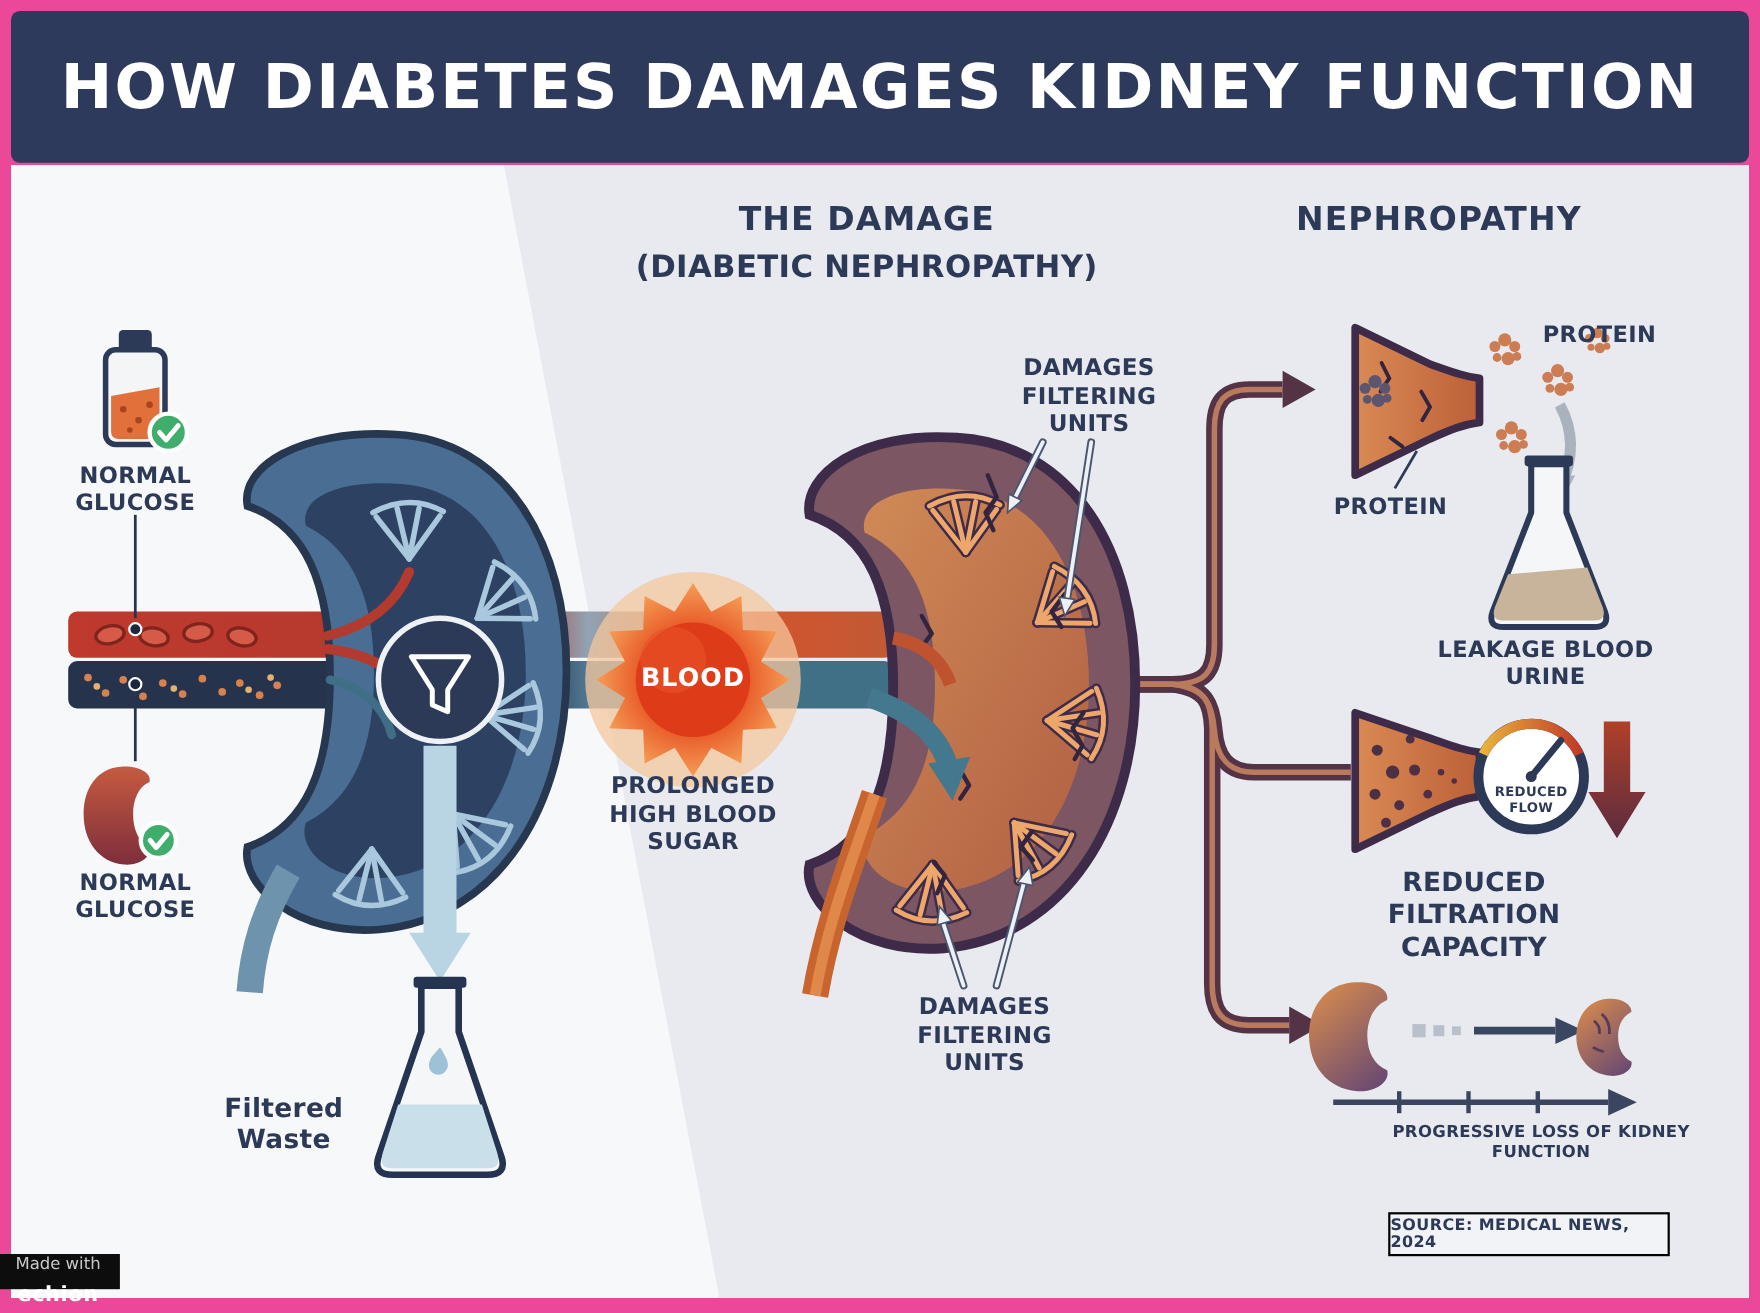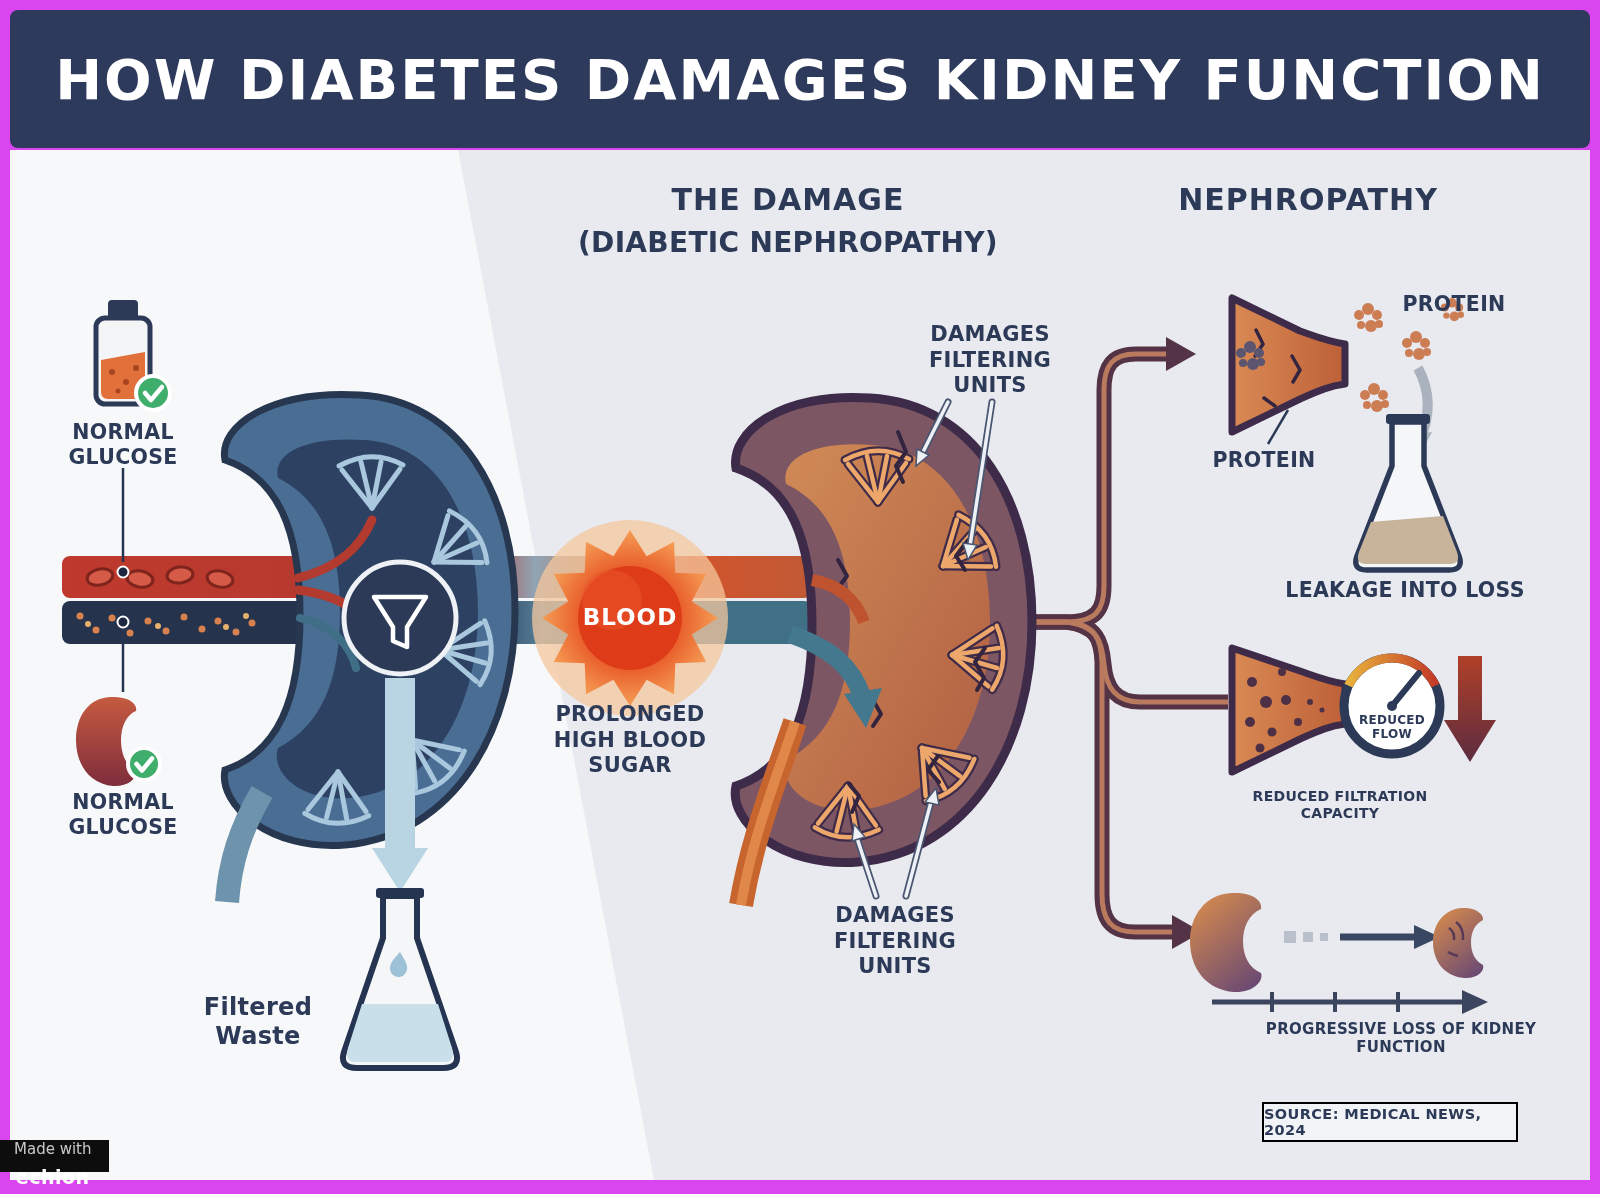--- a/index.html
+++ b/index.html
@@ -1,17 +1,17 @@
 <!DOCTYPE html>
 <html><head>
 <meta charset="utf-8">
 <style>
   html,body{margin:0;padding:0;background:#ffffff;}
   .stage{
-    position:relative;width:1600px;height:1194px;overflow:hidden;background:#d946ef;
+    position:relative;width:1600px;height:1194px;overflow:hidden;background:#ec4899;
     font-family:"DejaVu Sans","Liberation Sans",sans-serif;
   }
   .main-bg{position:absolute;left:10px;top:150px;width:1580px;height:1030px;background:#e8eaef;}
   .left-wedge{position:absolute;left:10px;top:150px;width:700px;height:1030px;background:#f7f8fa;
     clip-path:polygon(0 0,64% 0,92% 100%,0 100%);}
   .header{position:absolute;left:10px;top:10px;width:1580px;height:138px;background:#2d3a5c;
     border-radius:8px;display:flex;align-items:center;justify-content:center;}
   .header .title{color:#ffffff;font-size:56px;font-weight:bold;letter-spacing:2px;}
   svg.art{position:absolute;left:0;top:0;z-index:2;}
   .lbl{position:absolute;z-index:3;font-weight:bold;color:#2c3a58;text-align:center;
@@ -348,23 +348,23 @@
   <div class="lbl t-label" style="left:55px;top:790px;width:136px;">NORMAL GLUCOSE</div>
   <div class="lbl" style="left:188px;top:993px;width:140px;font-size:24px;">Filtered Waste</div>
 
   <div class="lbl t-white" style="left:568px;top:603px;width:124px;font-size:23px;letter-spacing:1px;">BLOOD</div>
   <div class="lbl" style="left:548px;top:702px;width:164px;font-size:21px;">PROLONGED HIGH BLOOD SUGAR</div>
   <div class="lbl" style="left:912px;top:322px;width:156px;font-size:21px;">DAMAGES FILTERING UNITS</div>
   <div class="lbl" style="left:817px;top:903px;width:156px;font-size:21px;">DAMAGES FILTERING UNITS</div>
 
   <div class="lbl t-label" style="left:1390px;top:292px;width:128px;">PROTEIN</div>
   <div class="lbl t-label" style="left:1200px;top:448px;width:128px;">PROTEIN</div>
-  <div class="lbl t-label" style="left:1272px;top:578px;width:266px;">LEAKAGE INTO LOSS</div>
+  <div class="lbl t-label" style="left:1272px;top:578px;width:266px;">LEAKAGE BLOOD URINE</div>
   <div class="lbl" style="left:1342px;top:714px;width:100px;font-size:12px;line-height:1.15;z-index:4;">REDUCED FLOW</div>
-  <div class="lbl" style="left:1213px;top:788px;width:254px;font-size:14px;">REDUCED FILTRATION CAPACITY</div>
+  <div class="lbl" style="left:1213px;top:788px;width:254px;font-size:24px;">REDUCED FILTRATION CAPACITY</div>
   <div class="lbl" style="left:1264px;top:1020px;width:274px;font-size:15px;">PROGRESSIVE LOSS OF KIDNEY FUNCTION</div>
 
   <div class="source-box">SOURCE: MEDICAL NEWS, 2024</div>
 
   <div class="footer">
     <span class="f-gray">Made with</span>
     <span class="f-logo">echion</span>
     <span class="f-gray">by</span>
     <span class="f-brand">NDTV</span>
   </div>

